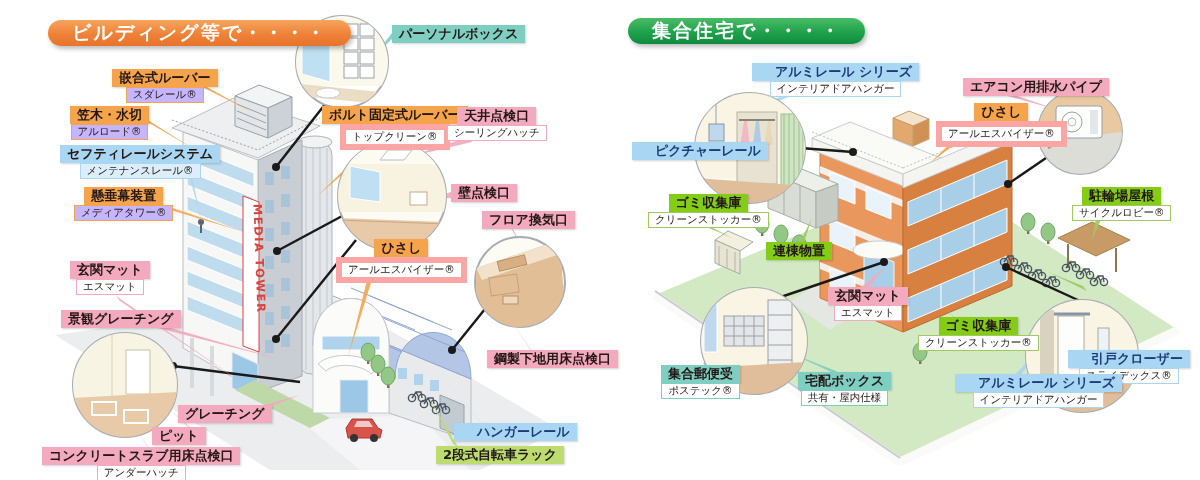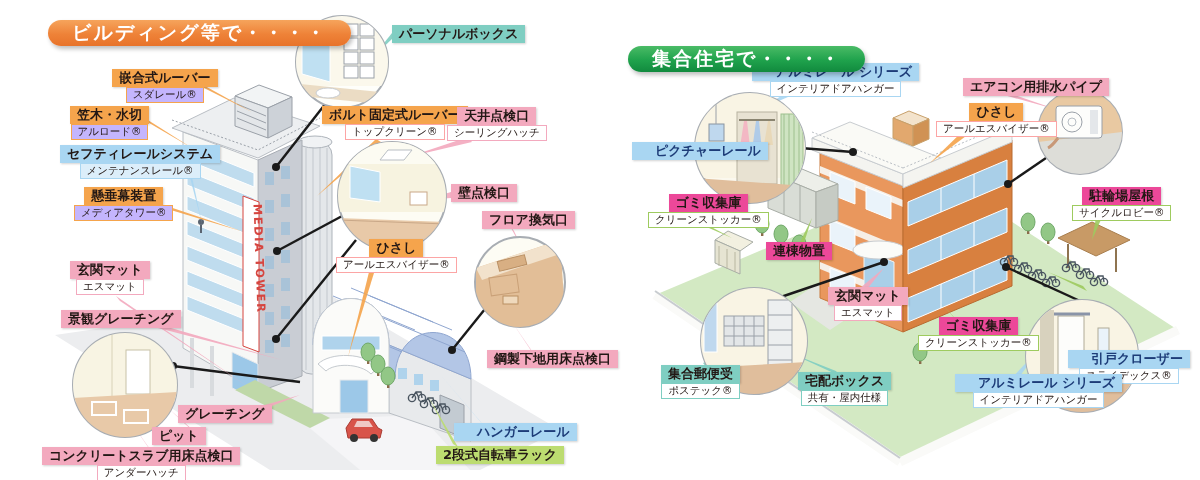--- a/index.html
+++ b/index.html
@@ -2,34 +2,34 @@
 <html><head>
 <meta charset="utf-8">
 <style>
   html,body{margin:0;padding:0;background:#fff;}
   #canvas{position:relative;width:1200px;height:480px;background:#fff;overflow:hidden;
           font-family:"DejaVu Sans",sans-serif;}
   #scene{position:absolute;left:0;top:0;}
   .pill{position:absolute;color:#fff;font-weight:bold;font-size:19px;letter-spacing:2px;
         padding:0 24px;border-radius:22px;box-shadow:2px 3px 4px rgba(0,0,0,.25);white-space:nowrap;z-index:6;}
   .pill.orange{background:linear-gradient(180deg,#F6A45C 0%,#EE8238 55%,#E8732A 100%);}
-  .pill.green{background:linear-gradient(180deg,#4ABB66 0%,#1FA24C 55%,#118A3E 100%);margin-top:28px;}
+  .pill.green{background:linear-gradient(180deg,#4ABB66 0%,#1FA24C 55%,#118A3E 100%);}
   .callout{position:absolute;display:flex;flex-direction:column;align-items:center;z-index:5;}
   .hd{font-weight:bold;font-size:13px;line-height:1.25;color:#231815;padding:1px 7px;
       white-space:nowrap;box-shadow:1px 1px 2px rgba(0,0,0,.18);}
   .sub{font-size:10.5px;line-height:1.3;color:#231815;padding:0 6px;white-space:nowrap;background:#fff;}
   .hd.o{background:#F5A44C;}
   .hd.p{background:#F3A9BE;}
   .hd.b{background:#A9D6F2;}
   .hd.lb{background:#A9D6F2;color:#1D3C78;padding-left:23px;}
   .hd.t{background:#7FCEC2;}
-  .hd.g{background:#ec4899;}
+  .hd.g{background:#84cc16;}
   .hd.yg{background:#BCDC70;margin-left:24px;}
   .sub.sc{background:#c4b5fd;border:1px solid #F5A44C;}
-  .sub.swo{border:1px solid #fca5a5;}
+  .sub.swo{border:6px solid #fca5a5;}
   .sub.swp{border:1px solid #F3A9BE;}
   .sub.sb{background:#DCEEFA;border:1px solid #A9D6F2;}
   .sub.swb{border:1px solid #A9D6F2;}
   .sub.swt{border:1px solid #7FCEC2;}
   .sub.swg{border:1px solid #9ECB5F;}
 </style>
 </head>
 <body>
 
 <div id="canvas">

